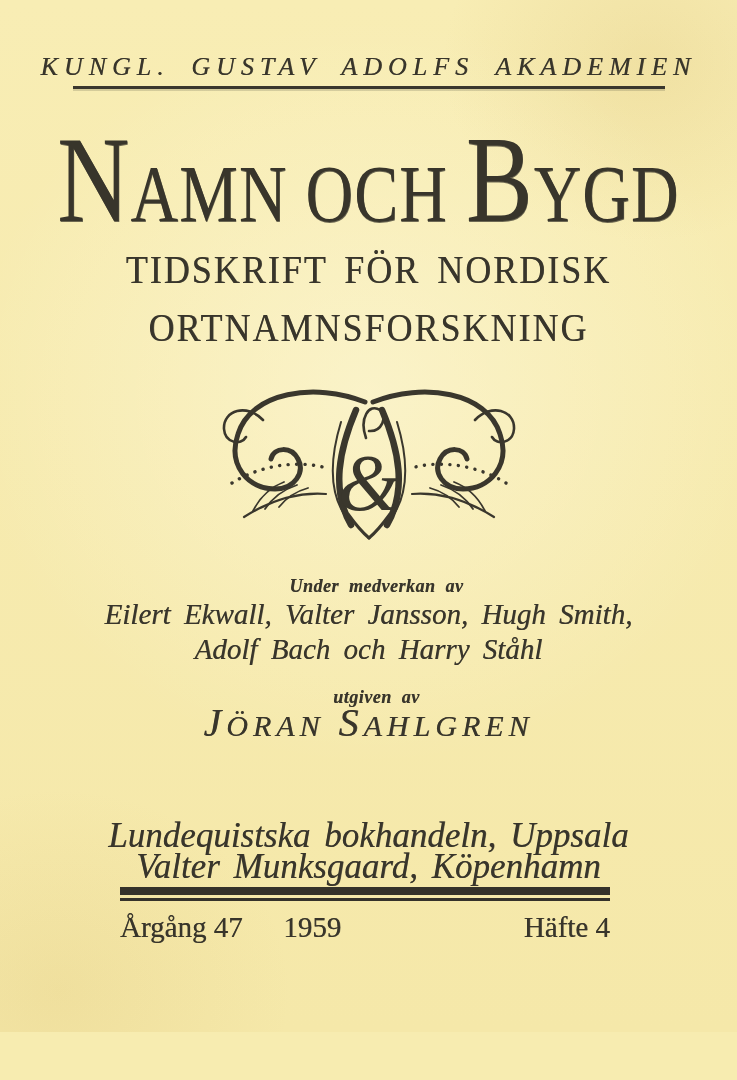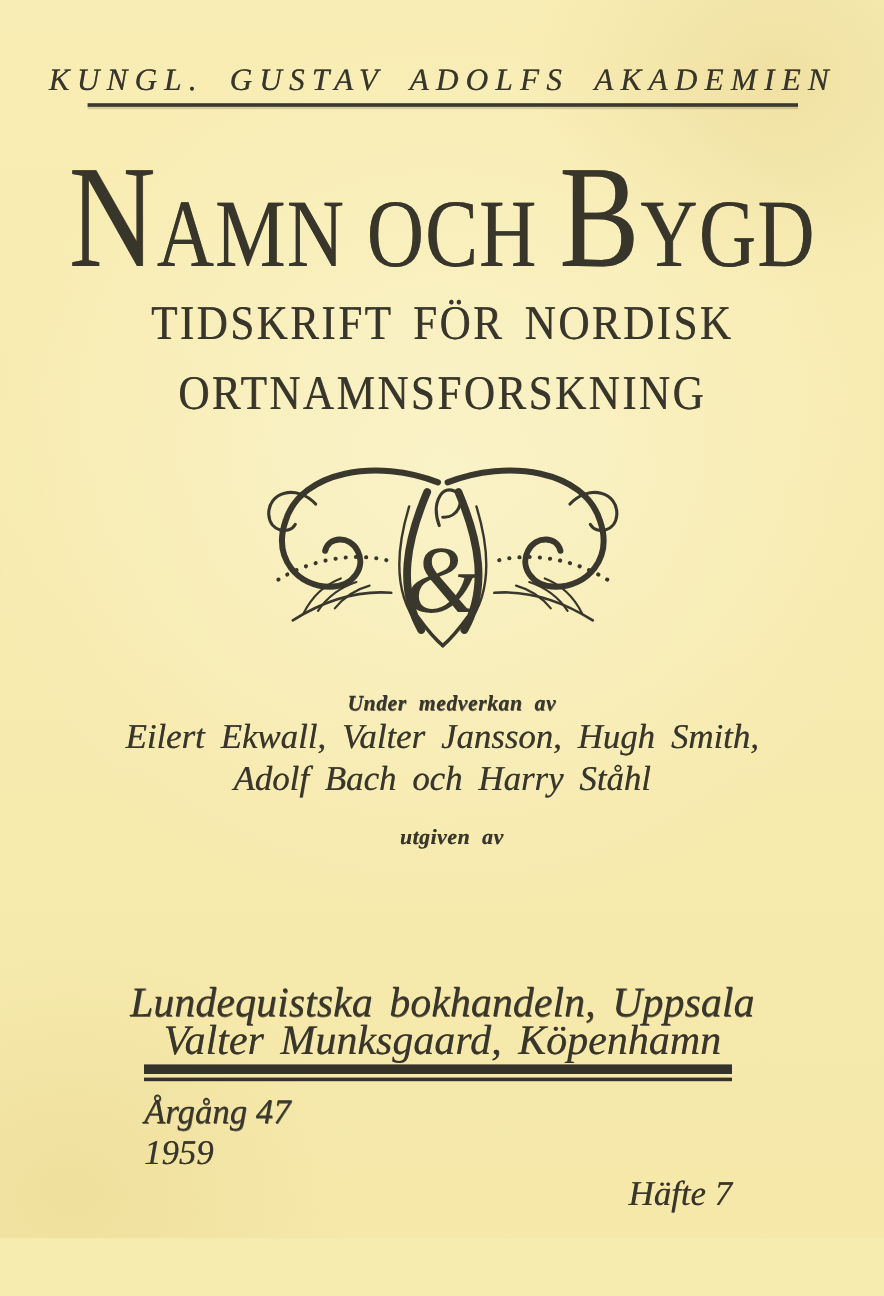--- a/index.html
+++ b/index.html
@@ -122,24 +122,22 @@
     position: absolute;
     top: 887px;
     left: 120px;
     width: 490px;
   }
   .bar-thick { height: 8px; background: #35322a; }
   .bar-thin  { height: 2.5px; margin-top: 3px; background: #35322a; }
   .colophon-row {
     display: flex;
     margin-top: 9px;
-    font-style: italic;
     font-size: 29px;
     line-height: 34px;
-    flex-direction: column;
   }
   .colophon-row span { flex: 1; }
   .cell-left   { text-align: left; }
   .cell-center { text-align: left; }
   .cell-right  { text-align: right; }
 </style>
 </head>
 <body>
 
 <div class="page">
@@ -177,29 +175,32 @@
     <text x="170" y="122" text-anchor="middle" font-size="80" fill="#3a372d" style="font-family:'Liberation Serif','DejaVu Serif',serif;font-style:italic">&amp;</text>
   </svg>
 
   <div class="abs intro-line contrib-intro ink">Under medverkan av</div>
   <div class="abs intro-line editor-intro ink">utgiven av</div>
 
   <div class="abs contributors ink">
     <div>Eilert Ekwall, Valter Jansson, Hugh Smith,</div>
     <div>Adolf Bach och Harry Ståhl</div>
   </div>
+  <div class="abs editor-name ink">
+    <span class="word"><span class="big">J</span><span class="small">ÖRAN</span></span><span class="word"><span class="big">S</span><span class="small">AHLGREN</span></span>
+  </div>
 
   <div class="abs imprint ink">
     <div>Lundequistska bokhandeln, Uppsala</div>
     <div>Valter Munksgaard, Köpenhamn</div>
   </div>
 
   <div class="colophon">
     <div class="bar-thick"></div>
     <div class="bar-thin"></div>
     <div class="colophon-row ink">
       <span class="cell-left">Årgång 47</span>
       <span class="cell-center">1959</span>
-      <span class="cell-right">Häfte 7</span>
+      <span class="cell-right">Häfte 4</span>
     </div>
   </div>
 
 </div>
 
 </body></html>

